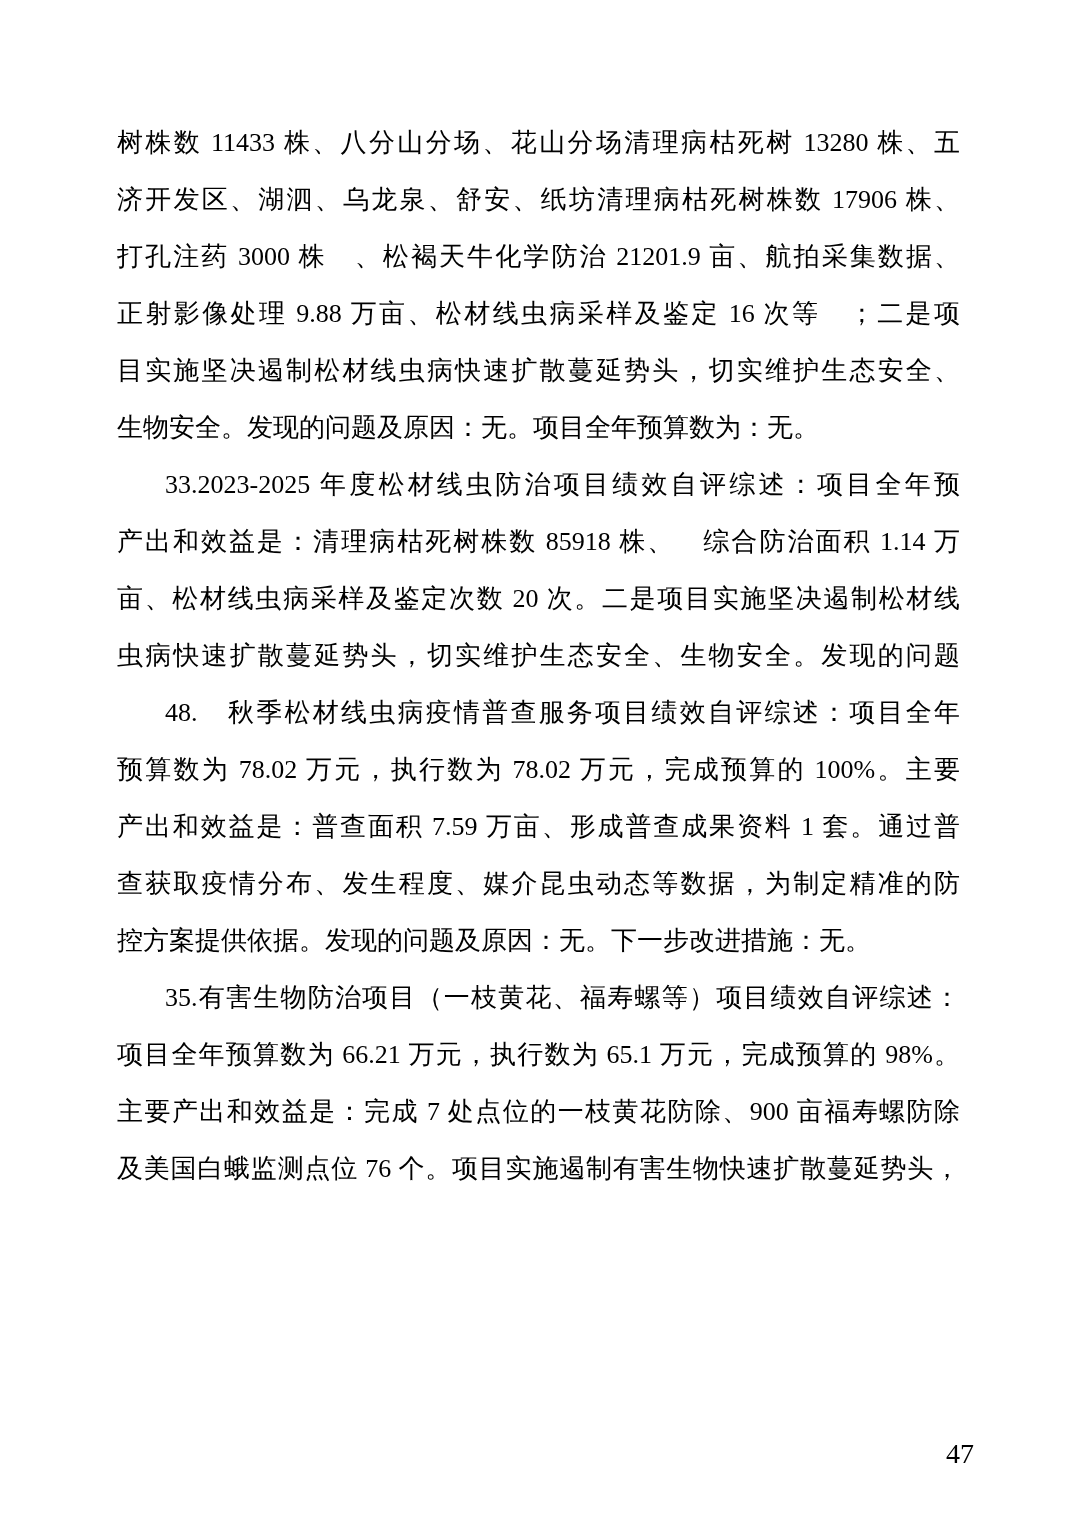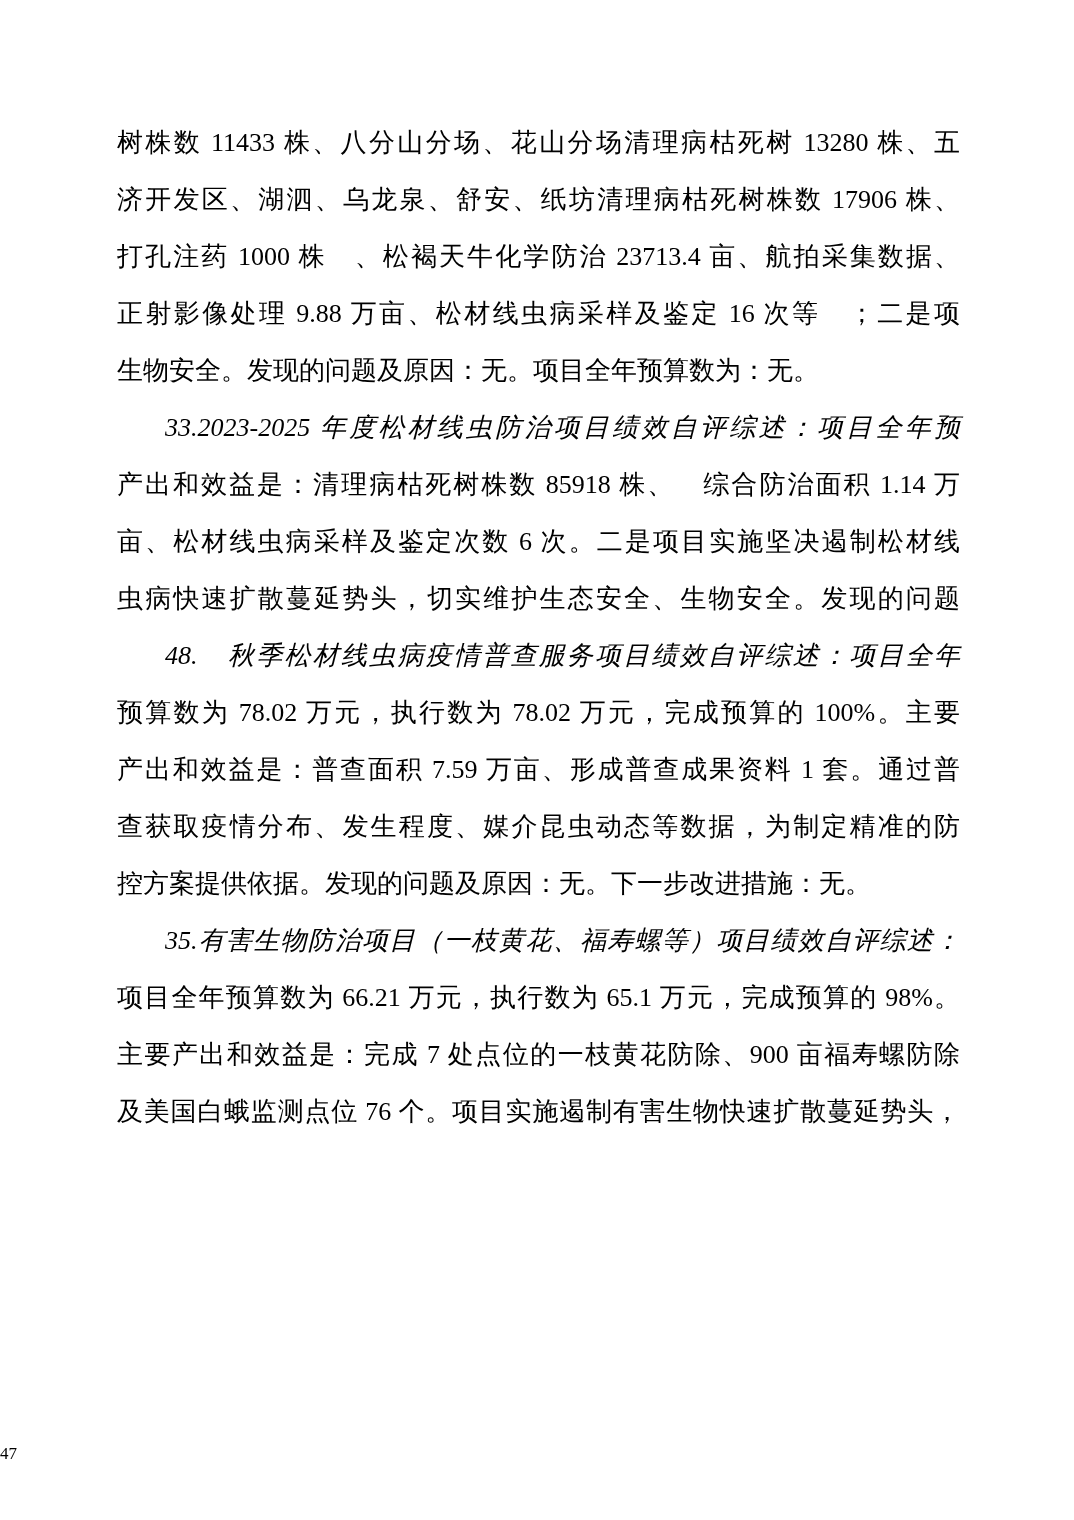--- a/index.html
+++ b/index.html
@@ -31,49 +31,49 @@
   .line {
     display: block;
     text-align: justify;
     text-align-last: justify;
   }
   .line.last {
     text-align-last: left;
   }
   .para.indent .line:first-child {
     text-indent: 48px;
-    font-style: italic;
   }
   .footer {
     position: absolute;
     top: 1440px;
     left: 0;
     width: 100%;
-    text-align: left;
-    font-size: 17px;
+    text-align: right;
+    font-size: 28px;
     line-height: 28px;
     color: #000000;
   }
 </style>
 </head>
 <body>
 
 <div class="page">
   <div class="content">
       <p class="para">
         <span class="line">树株数 11433 株、八分山分场、花山分场清理病枯死树 13280 株、五</span>
         <span class="line">济开发区、湖泗、乌龙泉、舒安、纸坊清理病枯死树株数 17906 株、</span>
-        <span class="line">打孔注药 1000 株　、松褐天牛化学防治 23713.4 亩、航拍采集数据、</span>
+        <span class="line">打孔注药 3000 株　、松褐天牛化学防治 21201.9 亩、航拍采集数据、</span>
         <span class="line">正射影像处理 9.88 万亩、松材线虫病采样及鉴定 16 次等　；二是项</span>
+        <span class="line">目实施坚决遏制松材线虫病快速扩散蔓延势头，切实维护生态安全、</span>
         <span class="line last">生物安全。发现的问题及原因：无。项目全年预算数为：无。</span>
       </p>
       <p class="para indent">
         <span class="line">33.2023-2025 年度松材线虫防治项目绩效自评综述：项目全年预</span>
         <span class="line">产出和效益是：清理病枯死树株数 85918 株、　综合防治面积 1.14 万</span>
-        <span class="line">亩、松材线虫病采样及鉴定次数 6 次。二是项目实施坚决遏制松材线</span>
+        <span class="line">亩、松材线虫病采样及鉴定次数 20 次。二是项目实施坚决遏制松材线</span>
         <span class="line">虫病快速扩散蔓延势头，切实维护生态安全、生物安全。发现的问题</span>
       </p>
       <p class="para indent">
         <span class="line">48.　秋季松材线虫病疫情普查服务项目绩效自评综述：项目全年</span>
         <span class="line">预算数为 78.02 万元，执行数为 78.02 万元，完成预算的 100%。主要</span>
         <span class="line">产出和效益是：普查面积 7.59 万亩、形成普查成果资料 1 套。通过普</span>
         <span class="line">查获取疫情分布、发生程度、媒介昆虫动态等数据，为制定精准的防</span>
         <span class="line last">控方案提供依据。发现的问题及原因：无。下一步改进措施：无。</span>
       </p>
       <p class="para indent">

